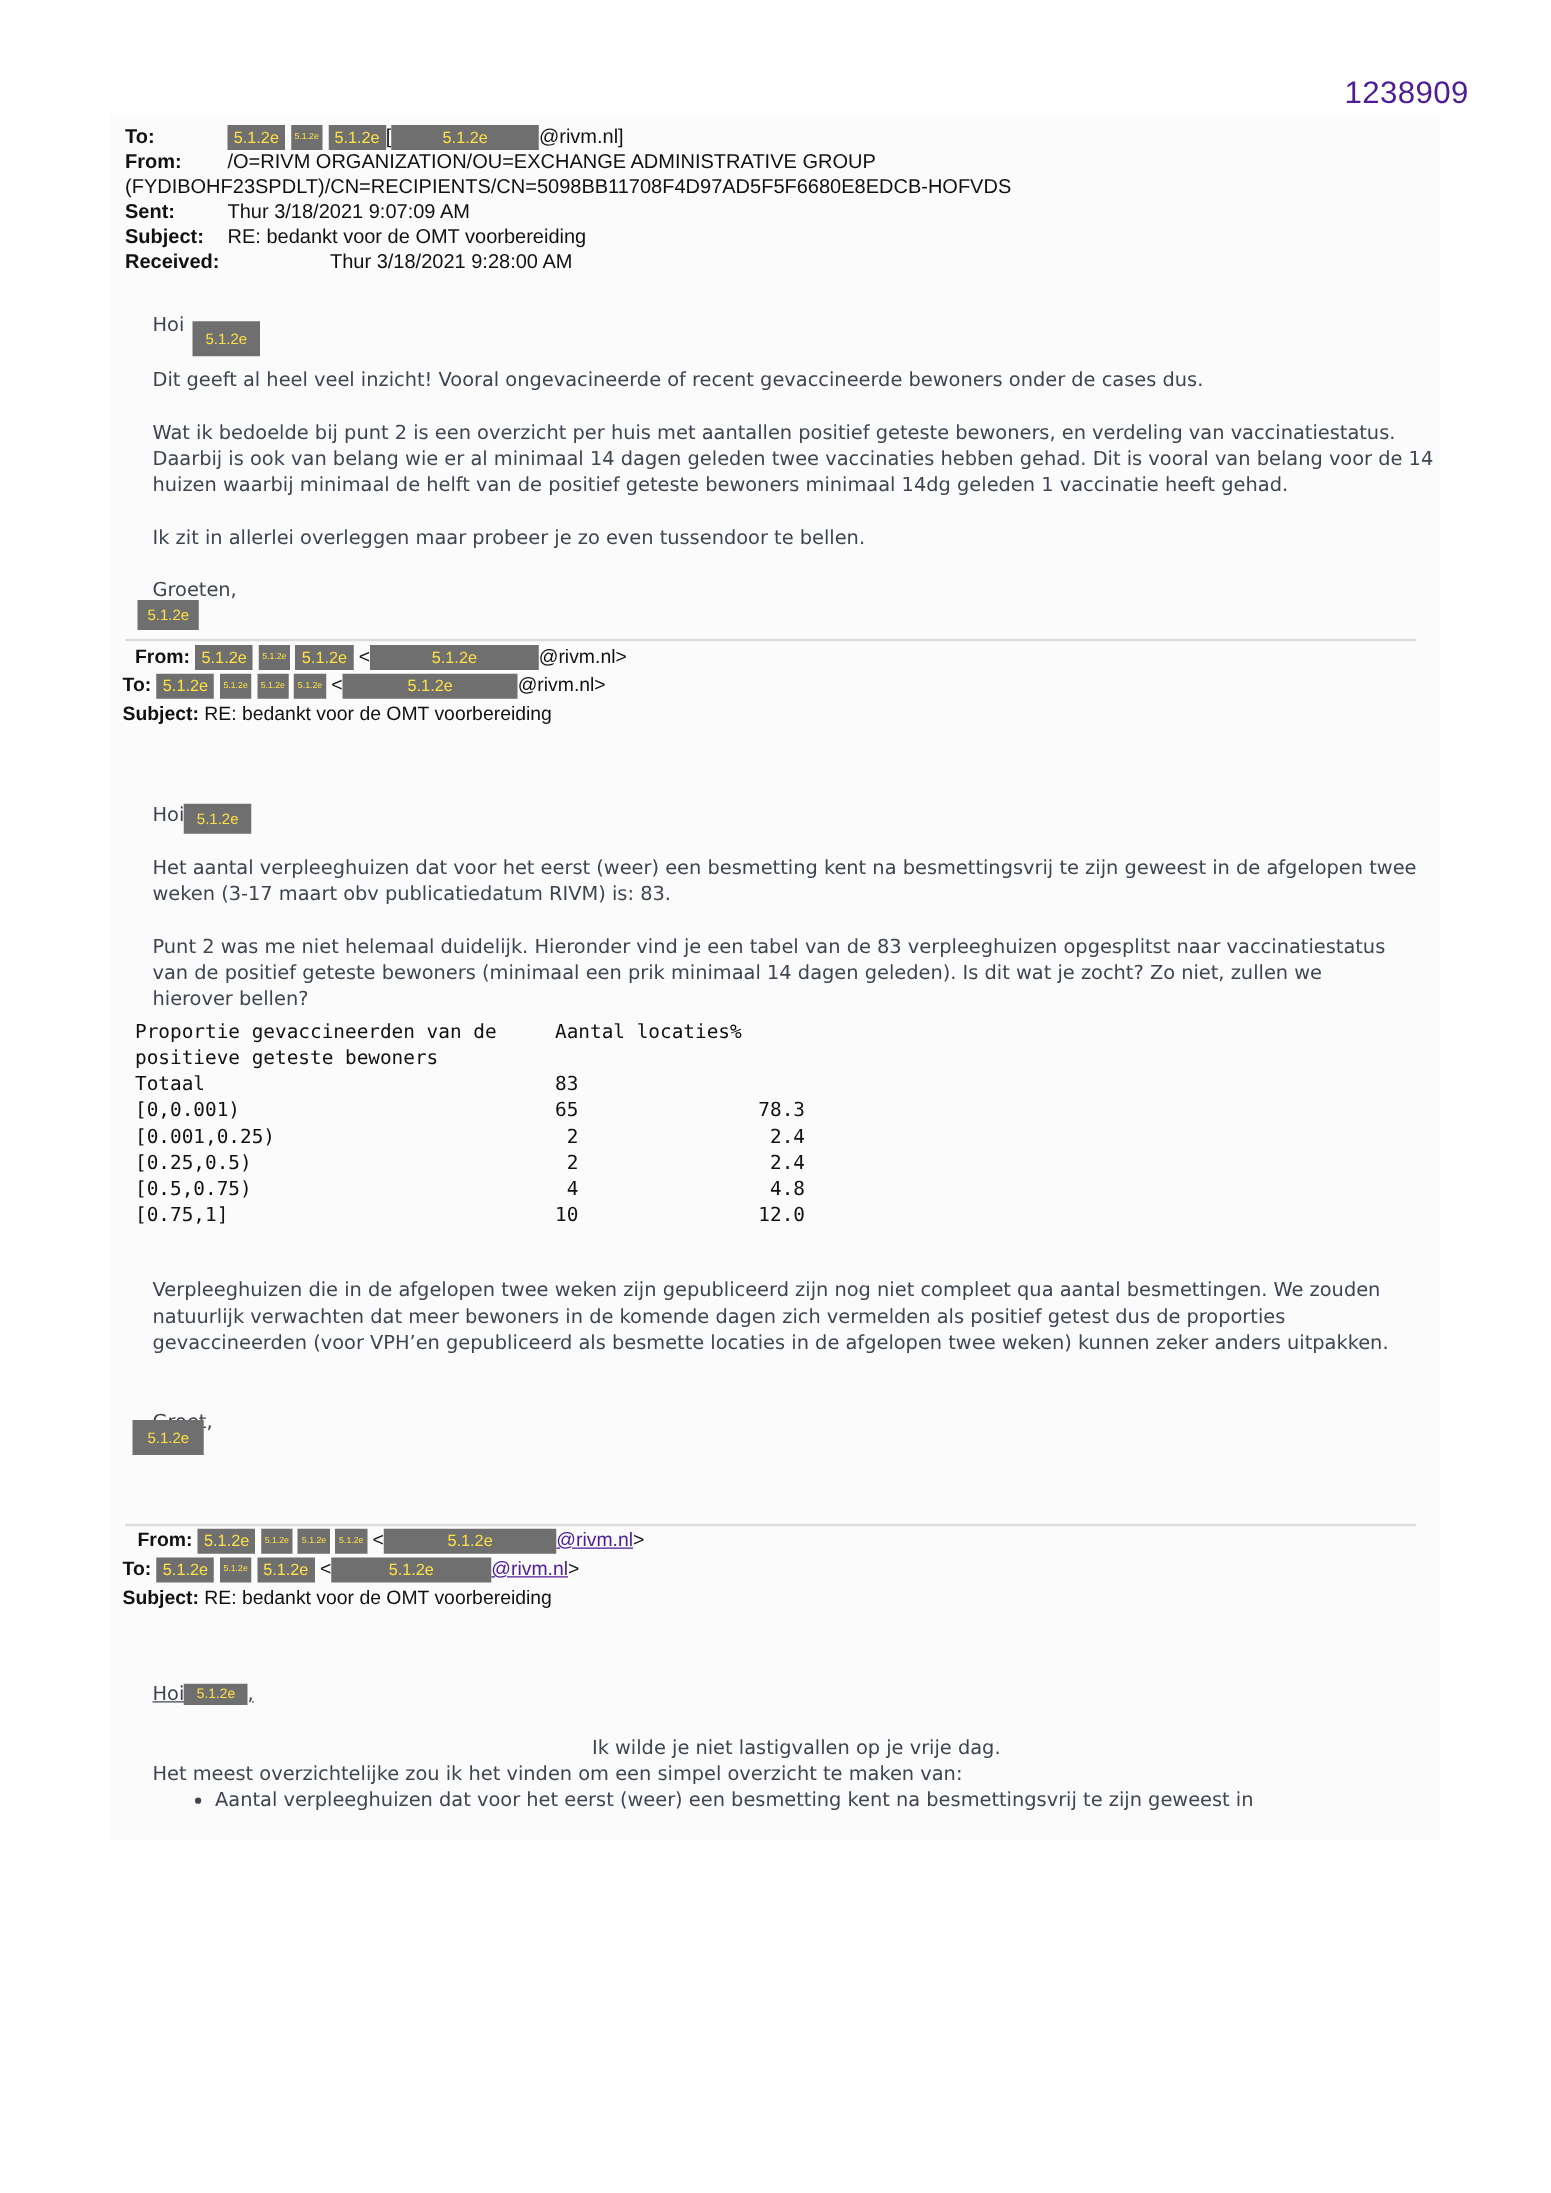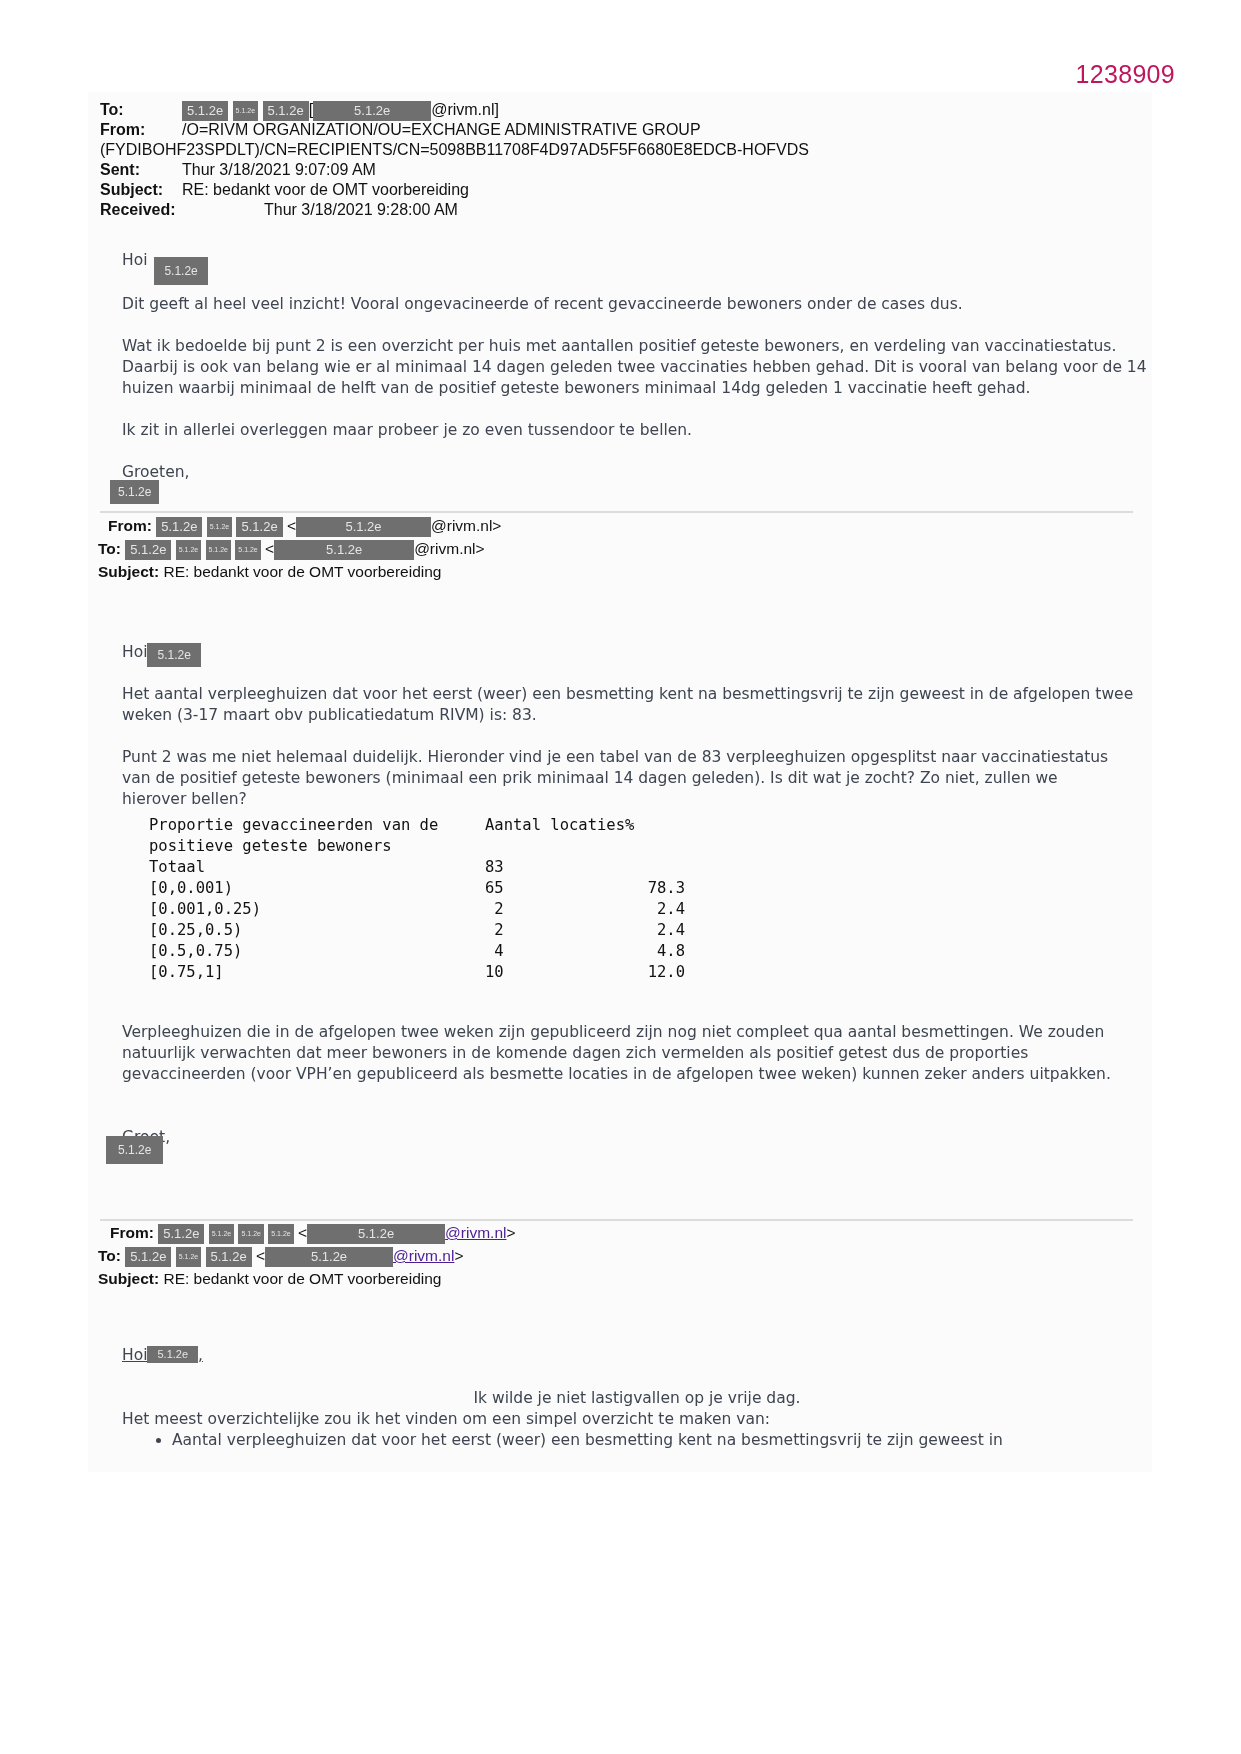--- a/index.html
+++ b/index.html
@@ -1,35 +1,35 @@
 <!DOCTYPE html>
 <html><head>
   <meta charset="utf-8">
   <style>
     html, body { margin: 0; padding: 0; background: #ffffff; }
     body { width: 1241px; height: 1754px; position: relative; overflow: hidden; color: #1a1a1a; }
-    .docid { position: absolute; top: 60px; right: 66px; font-family: "Liberation Sans", sans-serif; font-size: 25px; color: #be185d; letter-spacing: 0.3px; }
+    .docid { position: absolute; top: 60px; right: 66px; font-family: "Liberation Sans", sans-serif; font-size: 25px; color: #4c1d95; letter-spacing: 0.3px; }
     .panel { position: absolute; left: 88px; top: 92px; width: 1064px; height: 1380px; background: #fbfbfb; }
     .hdr { position: absolute; left: 100px; top: 100px; font-family: "Liberation Sans", sans-serif; font-size: 16px; line-height: 20px; color: #111; }
     .hdr .row { white-space: nowrap; height: 20px; position: relative; }
     .hdr .lbl { font-weight: bold; display: inline-block; }
     .hdr .lbl.w80 { width: 82px; }
-    .red { display: inline-block; background: #6f6f6f; color: #e5e5e5; font-family: "Liberation Sans", sans-serif; text-align: center; vertical-align: middle; }
+    .red { display: inline-block; background: #6f6f6f; color: #fde047; font-family: "Liberation Sans", sans-serif; text-align: center; vertical-align: middle; }
     .red.md { font-size: 13px; height: 20px; line-height: 20px; padding: 0 5px; }
     .red.sm { font-size: 7px; height: 20px; line-height: 20px; padding: 0 3px; }
     .red.wide { font-size: 13px; height: 20px; line-height: 20px; }
     .body-text { font-family: "DejaVu Sans", sans-serif; font-size: 15.5px; line-height: 21px; color: #3e4550; }
     .p { position: absolute; left: 110px; width: 1030px; margin: 12px; }
     .mono { font-family: "DejaVu Sans Mono", monospace; font-size: 15.5px; line-height: 21px; color: #111; }
     .divider { position: absolute; left: 100px; width: 1033px; height: 2px; background: #dcdcdc; }
     .subhdr { position: absolute; left: 98px; font-family: "Liberation Sans", sans-serif; font-size: 15.5px; line-height: 23px; color: #111; }
     .subhdr .row { white-space: nowrap; height: 23px; }
     .subhdr .lbl { font-weight: bold; }
     .link { color: #4c1d95; text-decoration: underline; }
-    table.tbl { position: absolute; left: 108px; top: 815px; border-collapse: collapse; margin-left: 41px; }
+    table.tbl { position: absolute; left: 108px; top: 815px; border-collapse: collapse; }
     table.tbl td { padding: 0; height: 21px; vertical-align: top; white-space: pre; }
     .c1 { width: 336px; }
     .c2 { width: 130px; }
     .c3 { width: 60px; text-align: right; }
     ul.bul { margin: 0; padding-left: 50px; }
   </style>
 </head>
 <body>
 
 <div class="docid">1238909</div>

